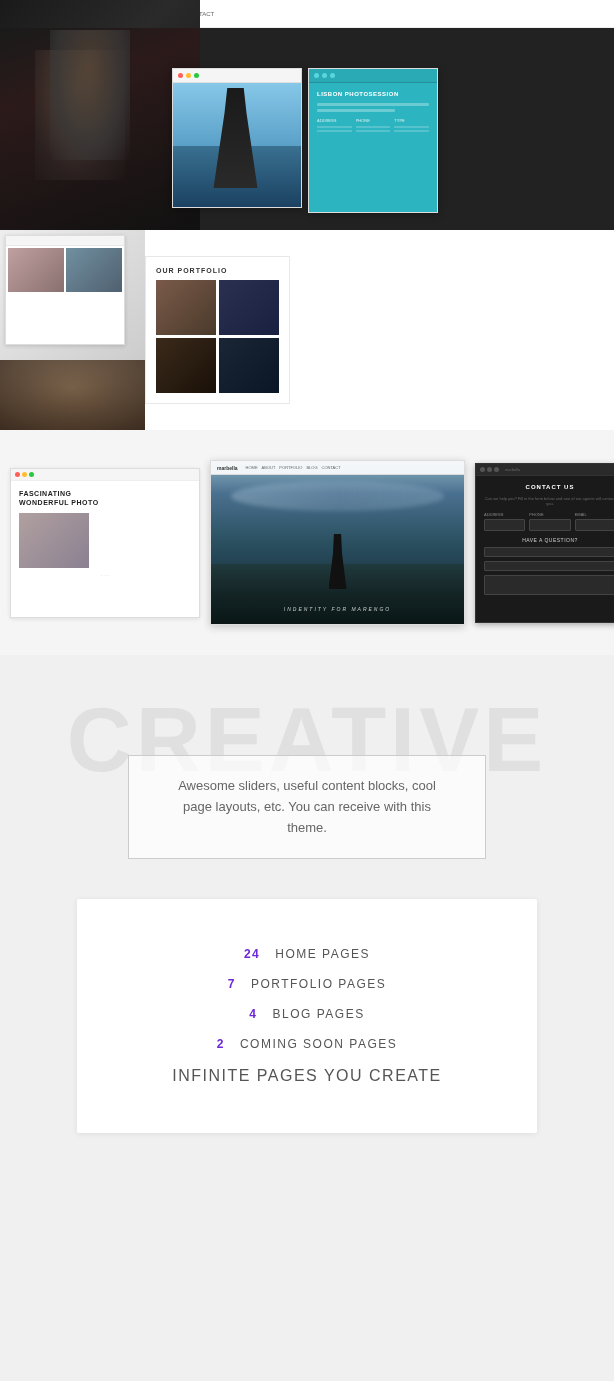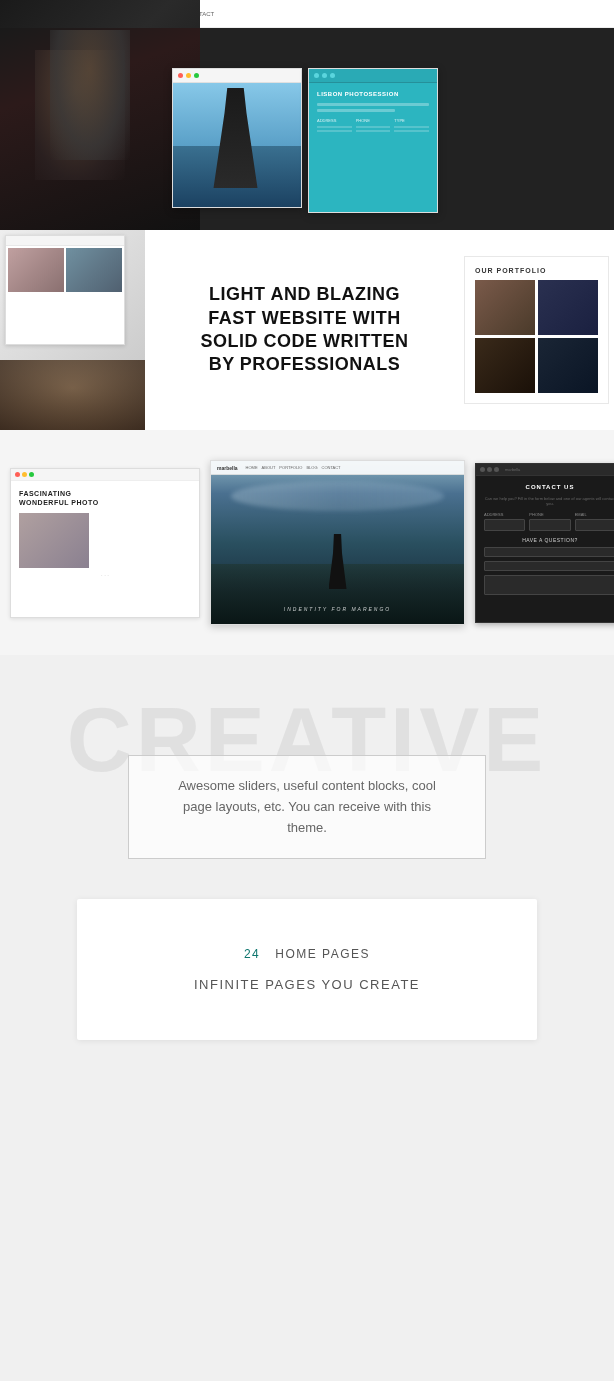--- a/index.html
+++ b/index.html
@@ -517,26 +517,26 @@
     }
     .pages-list-item {
       font-size: 12px;
       color: #555;
       letter-spacing: 1.5px;
       text-transform: uppercase;
       padding: 8px 0;
       border-bottom: 0;
     }
     .pages-list-item .count {
-      font-weight: 400;
-      color: #0f766e;
+      font-weight: 700;
+      color: #6d28d9;
       margin-right: 15px;
     }
     .pages-list-item-infinite {
-      font-size: 13px;
+      font-size: 16px;
       color: #555;
       letter-spacing: 1.5px;
       text-transform: uppercase;
       padding: 8px 0;
     }
   </style>
 </head>
 <body>
 
 <div class="top-collage">
@@ -616,25 +616,20 @@
           </div>
         </div>
       </div>
     </div>
     <div class="feat-img-bottom">
       <div style="position:absolute;inset:0;background:linear-gradient(180deg,#a09080 0%,#6a5848 100%);"></div>
       <div style="position:absolute;inset:0;background:radial-gradient(ellipse at 50% 40%,rgba(100,70,40,0.5) 0%,rgba(40,25,15,0.7) 100%);"></div>
     </div>
   </div>
 
-  <div class="features-center">
-    <div class="features-headline">
-      LIGHT AND BLAZING<br>FAST WEBSITE WITH<br>SOLID CODE WRITTEN<br>BY PROFESSIONALS
-    </div>
-  </div>
 
   <div class="features-right">
     <div class="portfolio-title">OUR PORTFOLIO</div>
     <div class="portfolio-grid">
       <div class="portfolio-cell" style="background:linear-gradient(135deg,#7a5a4a 0%,#4a3a2a 100%);"></div>
       <div class="portfolio-cell" style="background:linear-gradient(135deg,#2a3050 0%,#1a2040 100%);"></div>
       <div class="portfolio-cell" style="background:linear-gradient(135deg,#3a2a1a 0%,#1a1008 100%);"></div>
       <div class="portfolio-cell" style="background:linear-gradient(135deg,#1a2535 0%,#0a1525 100%);"></div>
     </div>
   </div>
@@ -717,18 +712,21 @@
       <div class="power-description">Awesome sliders, useful content blocks, cool page layouts, etc. You can receive with this theme.</div>
     </div>
   </div>
 </div>
 
 <div class="pages-list-section">
   <div class="pages-list-card">
     <ul class="pages-list-items">
 
     <li class="pages-list-item"><span class="count">24</span><span>HOME PAGES</span></li>
+        <li class="pages-list-item"><span class="count">7</span><span>PORTFOLIO PAGES</span></li>
+        <li class="pages-list-item"><span class="count">4</span><span>BLOG PAGES</span></li>
+        <li class="pages-list-item"><span class="count">2</span><span>COMING SOON PAGES</span></li>
       </ul>
     <div class="pages-list-item-infinite">
       <span>INFINITE PAGES  YOU CREATE</span>
     </div>
   </div>
 </div>
 
 </body></html>

